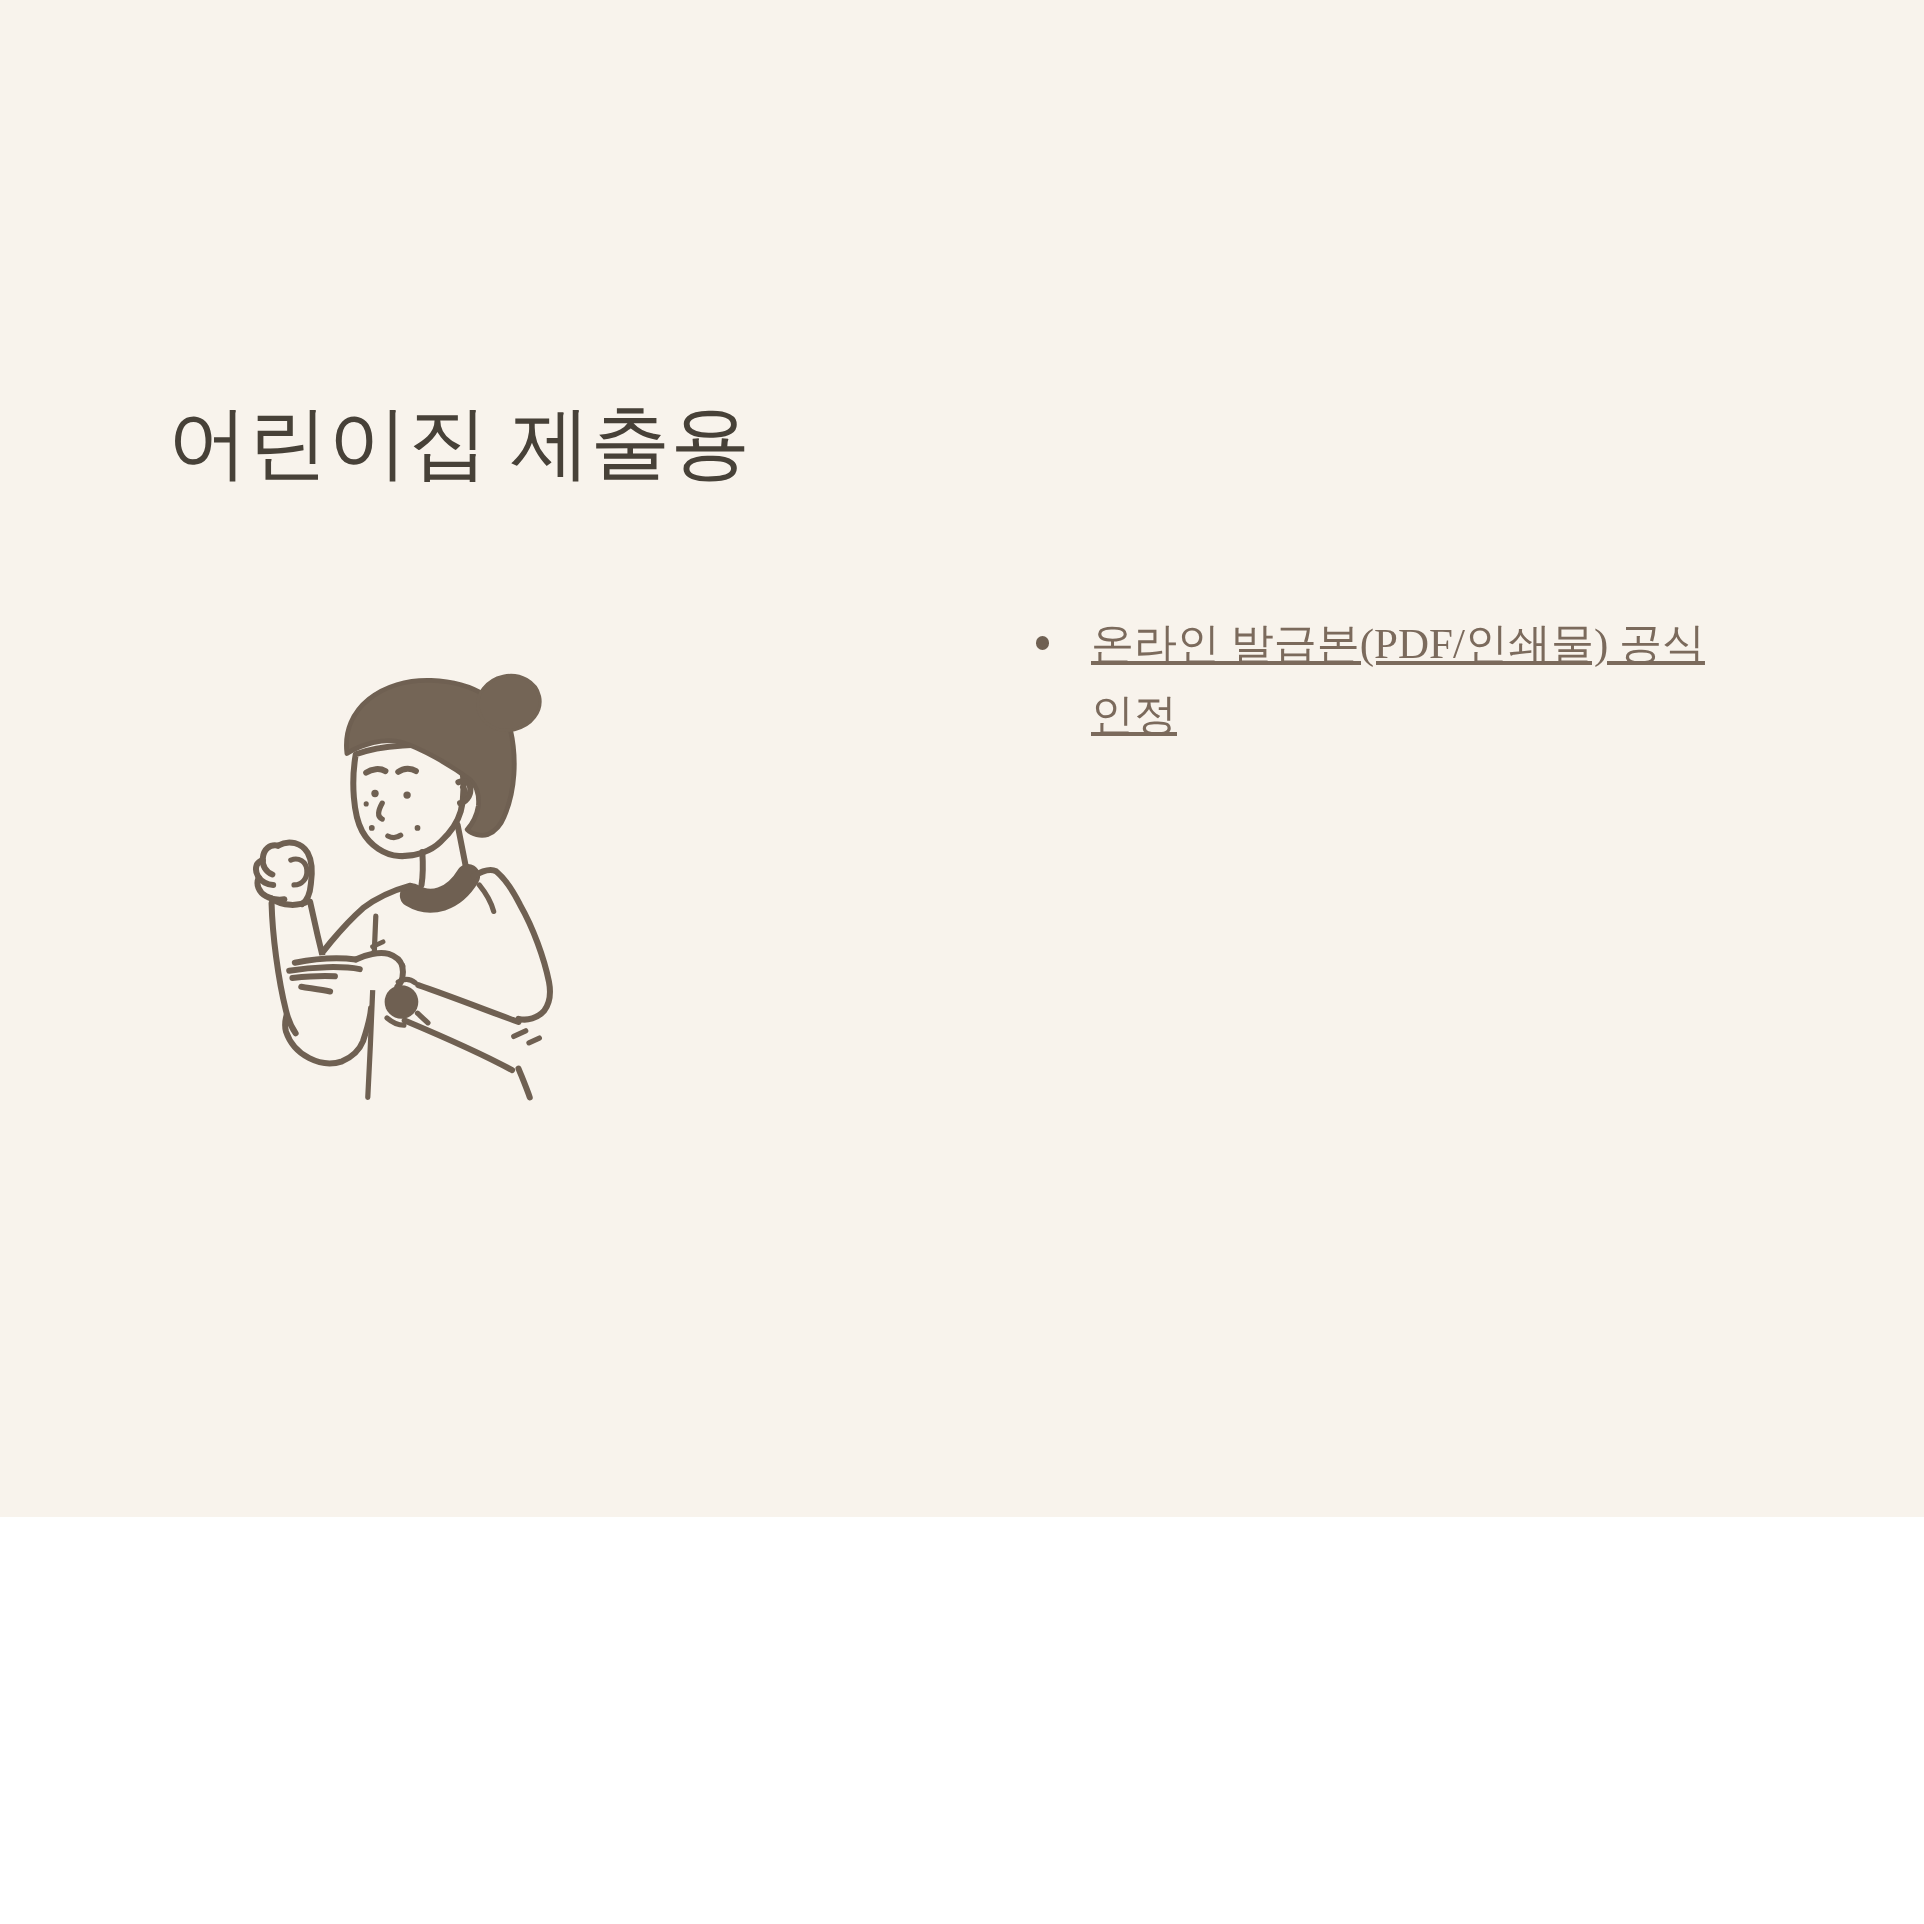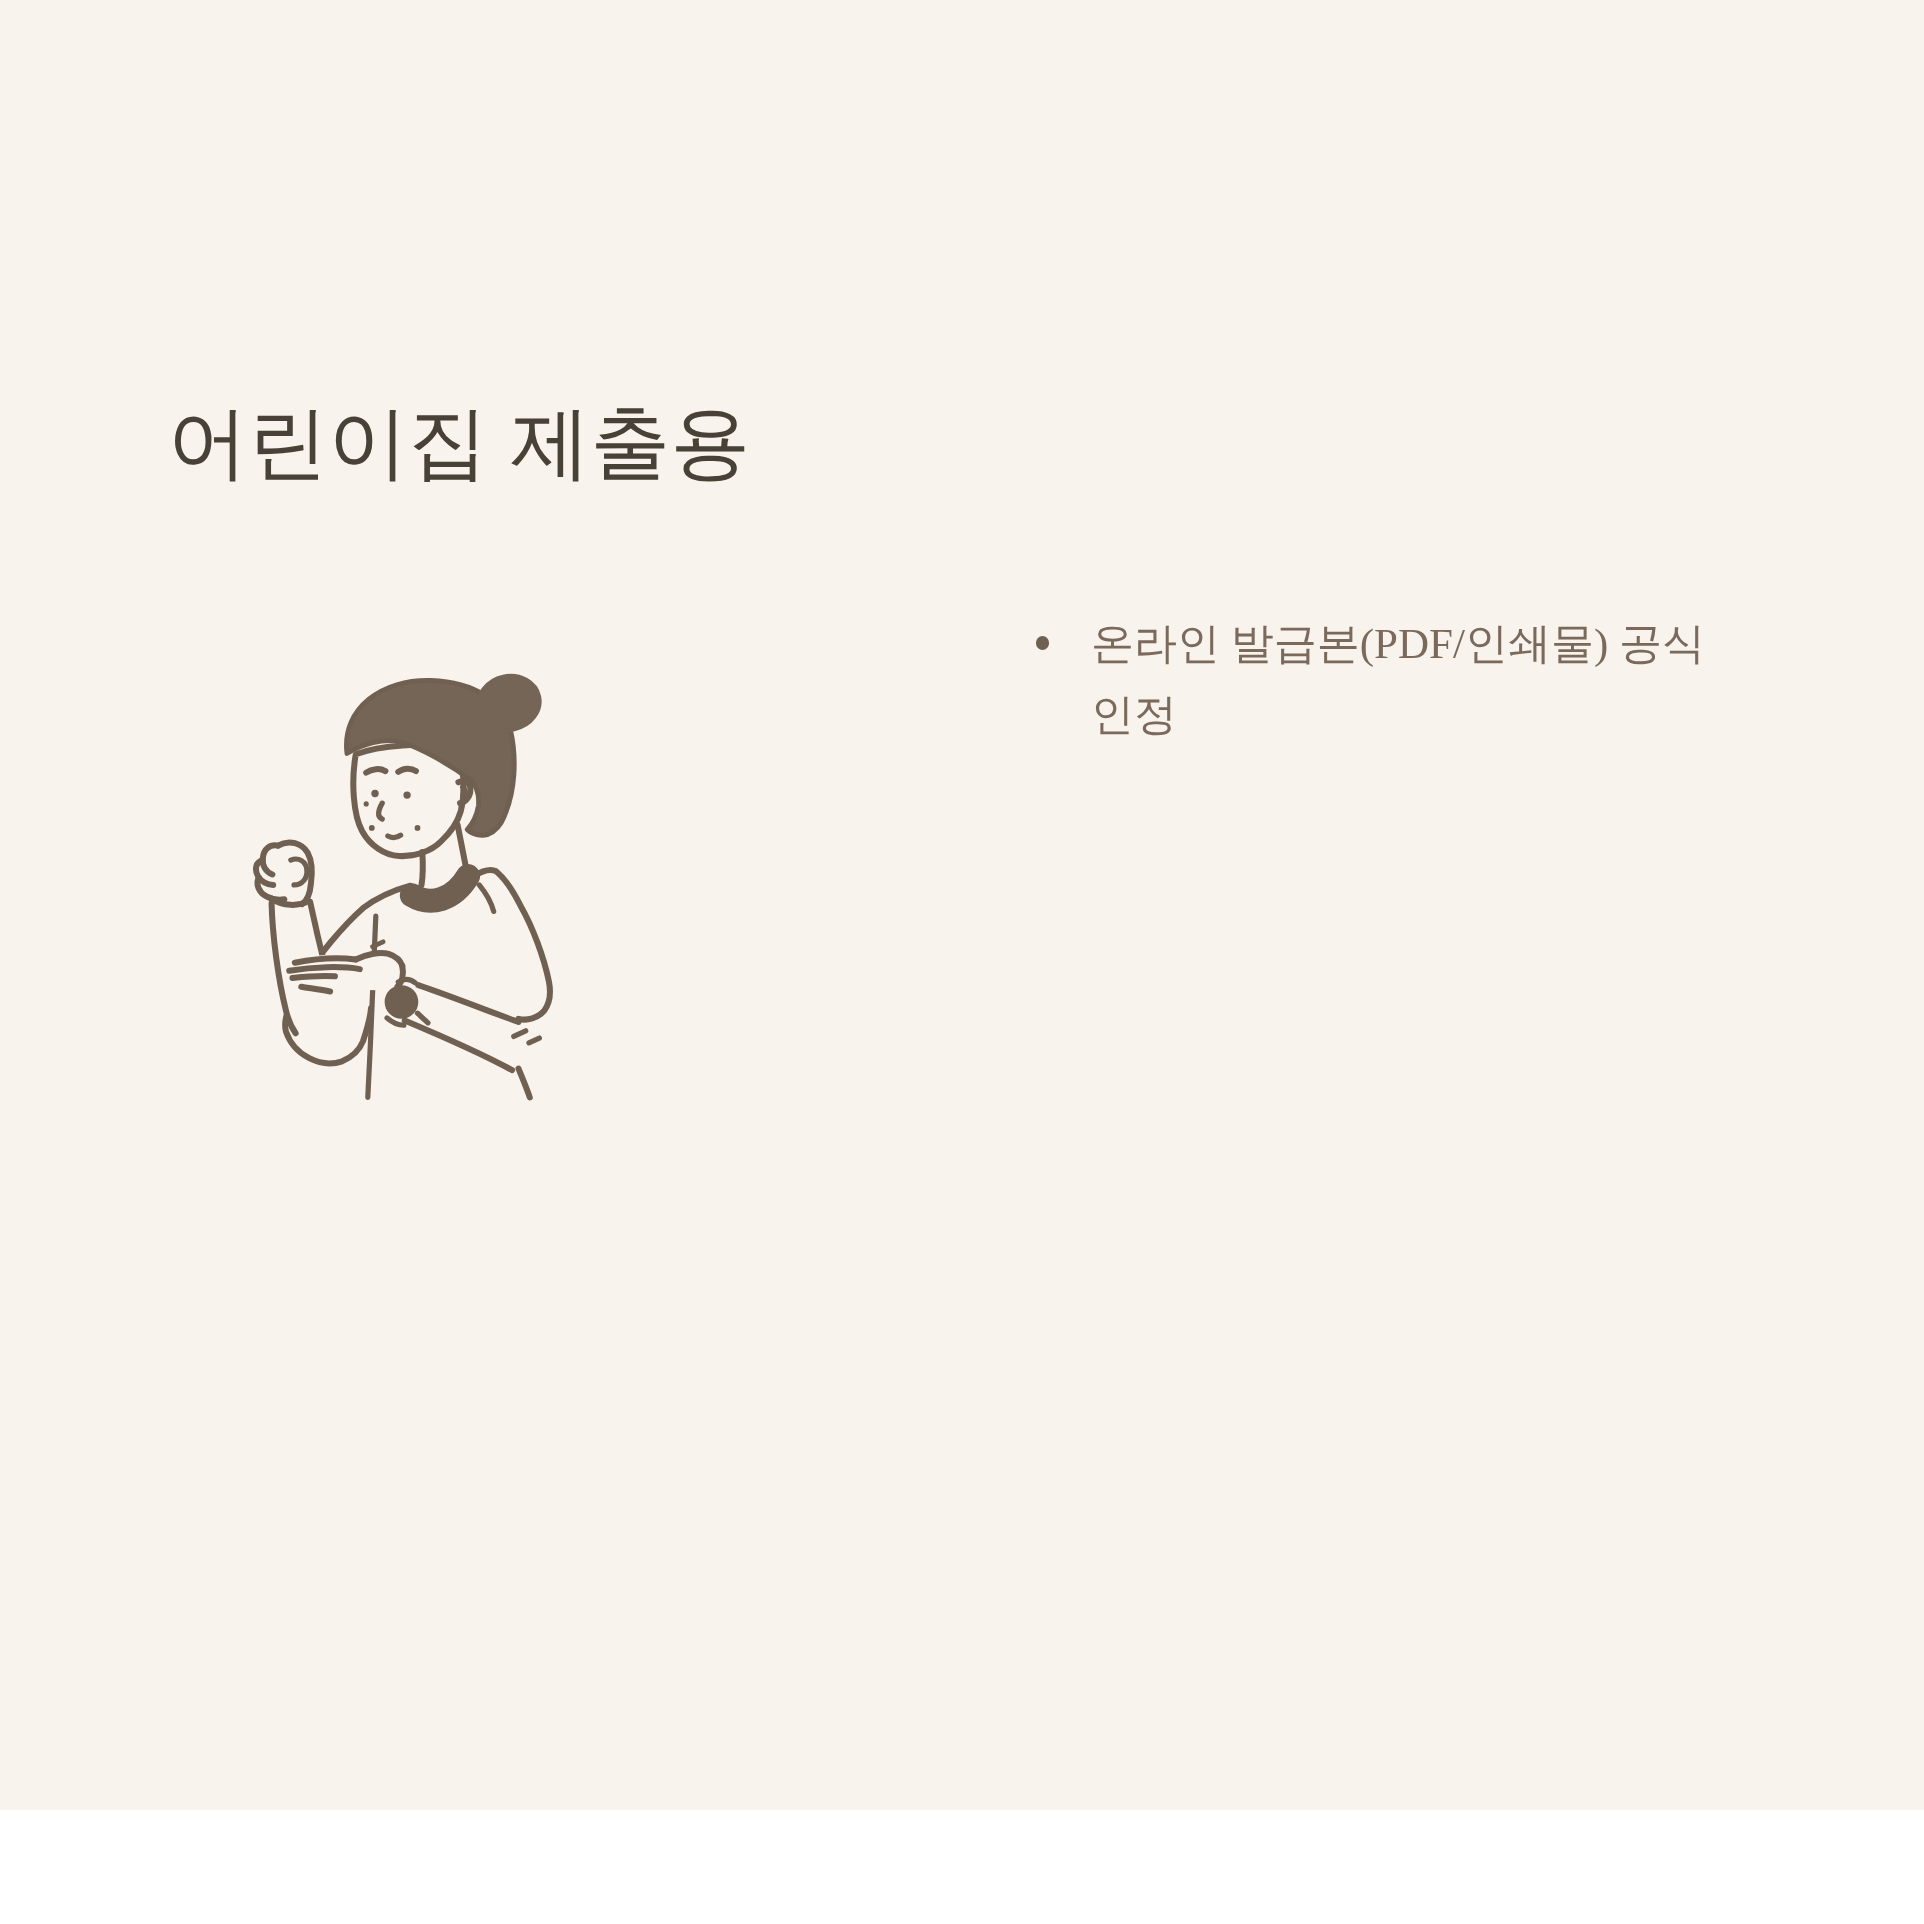--- a/index.html
+++ b/index.html
@@ -1,18 +1,18 @@
 <!DOCTYPE html>
 <html style="font-size:13px"><head>
 <meta charset="utf-8">
 <style>
   html,body{margin:0;padding:0;}
   .slide{
     position:relative;
-    width:1925px;height:1810px;
+    width:1925px;height:1517px;
     background:#f8f3ec;
     overflow:hidden;
     font-family:"Liberation Serif","DejaVu Serif",serif;
   }
   .page-title{
     position:absolute;
     left:168px;top:395px;
     margin:0;
     font-family:"Liberation Sans","DejaVu Sans",sans-serif;
     font-weight:500;
@@ -25,20 +25,21 @@
   .illustration{
     position:absolute;
     left:225px;top:658px;
     width:385px;height:449px;
   }
   .content{
     position:absolute;
     left:1005px;top:608px;
     width:730px;
     color:#7b6a5c;
+    text-decoration:underline;
   }
   ul.bullets{
     list-style:none;
     margin:0;padding:0;
   }
   ul.bullets li{
     position:relative;
     padding-left:86px;
     font-size:43px;
     line-height:71px;

